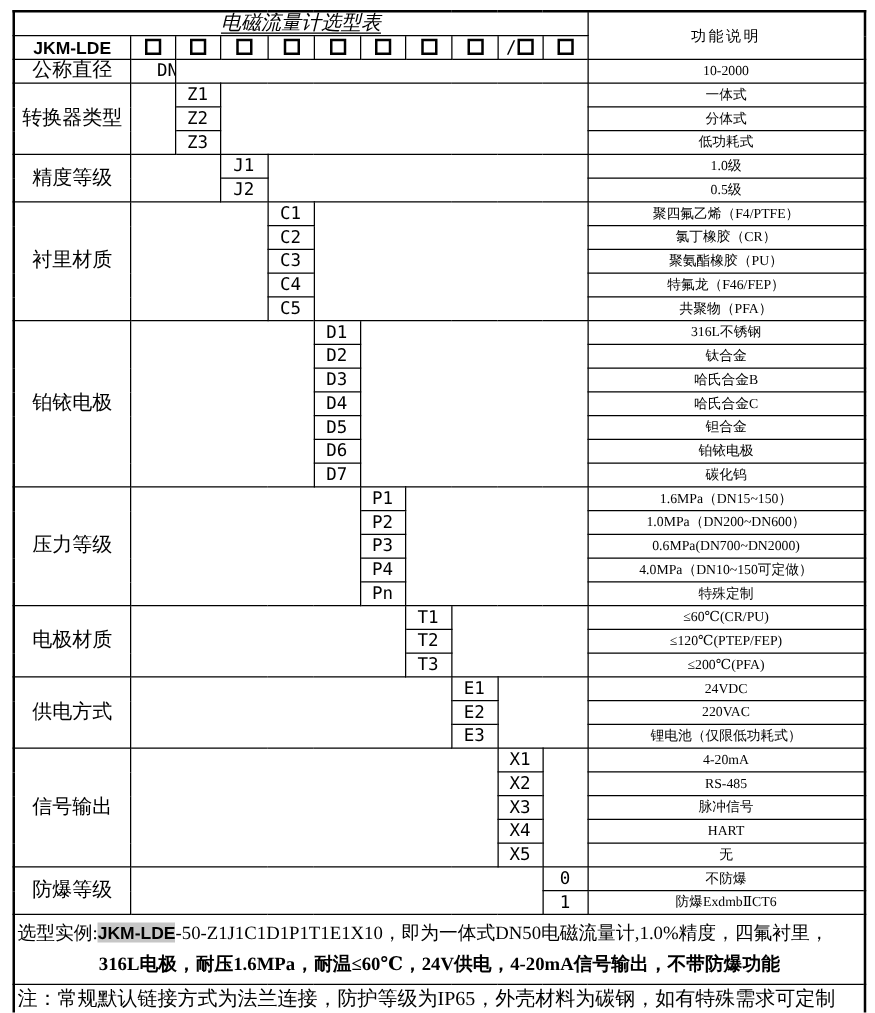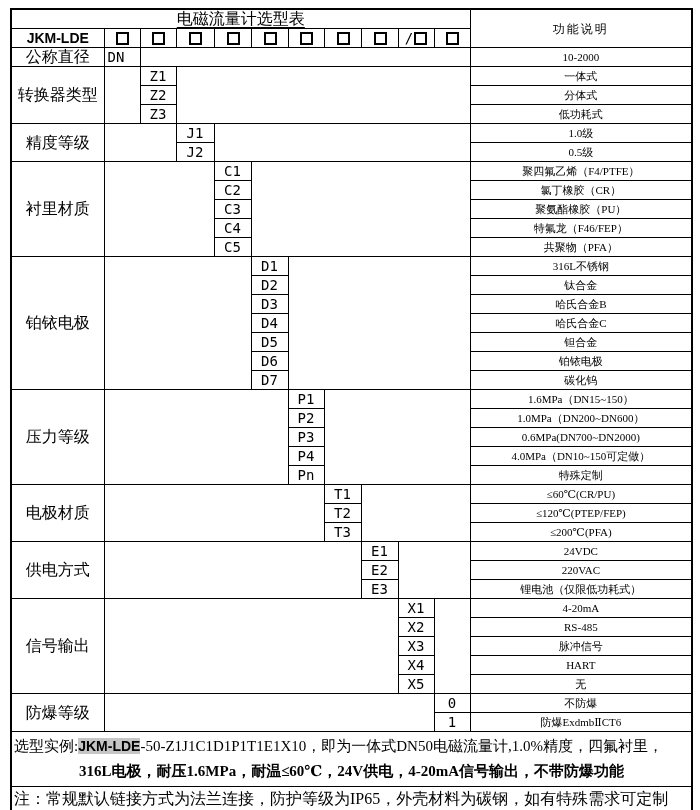--- a/index.html
+++ b/index.html
@@ -2,29 +2,29 @@
 <html><head>
 <meta charset="utf-8">
 <style>
   html,body{margin:0;padding:0;background:#ffffff;}
   body{width:700px;height:810px;font-family:"Liberation Serif","DejaVu Serif",serif;color:#000;}
   .sheet{padding:8px 9px 0 10px;}
   table.sel{border-collapse:collapse;table-layout:fixed;width:681px;border:2px solid #000;}
   td{border:1px solid #000;padding:0;height:18px;line-height:18px;text-align:center;
      font-size:15px;overflow:hidden;white-space:nowrap;}
   .c-title{font-size:16px;}
-  .title-text{text-decoration:underline;text-underline-offset:3px;}
+  .title-text{text-decoration:underline;text-underline-offset:3px;font-style:italic;}
   .c-funchdr{font-size:12px;letter-spacing:2px;}
   .c-model{font-family:"Liberation Sans","DejaVu Sans",sans-serif;font-weight:bold;font-size:14px;}
   .c-chk .chkbox{display:inline-block;width:13px;height:13px;box-sizing:border-box;
      border:2px solid #000;background:#fff;vertical-align:-2px;}
   .c-chk .slash{font-family:"DejaVu Sans Mono","Liberation Mono",monospace;font-size:14px;padding-right:1px;}
   .c-label{font-size:16px;margin-top:40px;}
   .c-code{font-family:"DejaVu Sans Mono","Liberation Mono",monospace;font-size:14px;}
-  .c-code.dn{text-align:left;padding-left:3px;}
+  .c-code.dn{text-align:left;padding-left:21px;}
   .c-desc{font-size:11px;}
   .c-empty{background:#fff;}
   .c-example{text-align:left;font-size:15px;line-height:25px;padding:2px 2px;height:auto;white-space:normal;}
   .ex-line2{text-align:center;font-weight:bold;}
   .hl{background:#c6c6c6;font-family:"Liberation Sans","DejaVu Sans",sans-serif;font-weight:bold;font-size:14px;}
   .c-note{text-align:left;font-size:16px;height:24px;line-height:24px;padding-left:2px;}
 </style>
 </head>
 <body>
 

